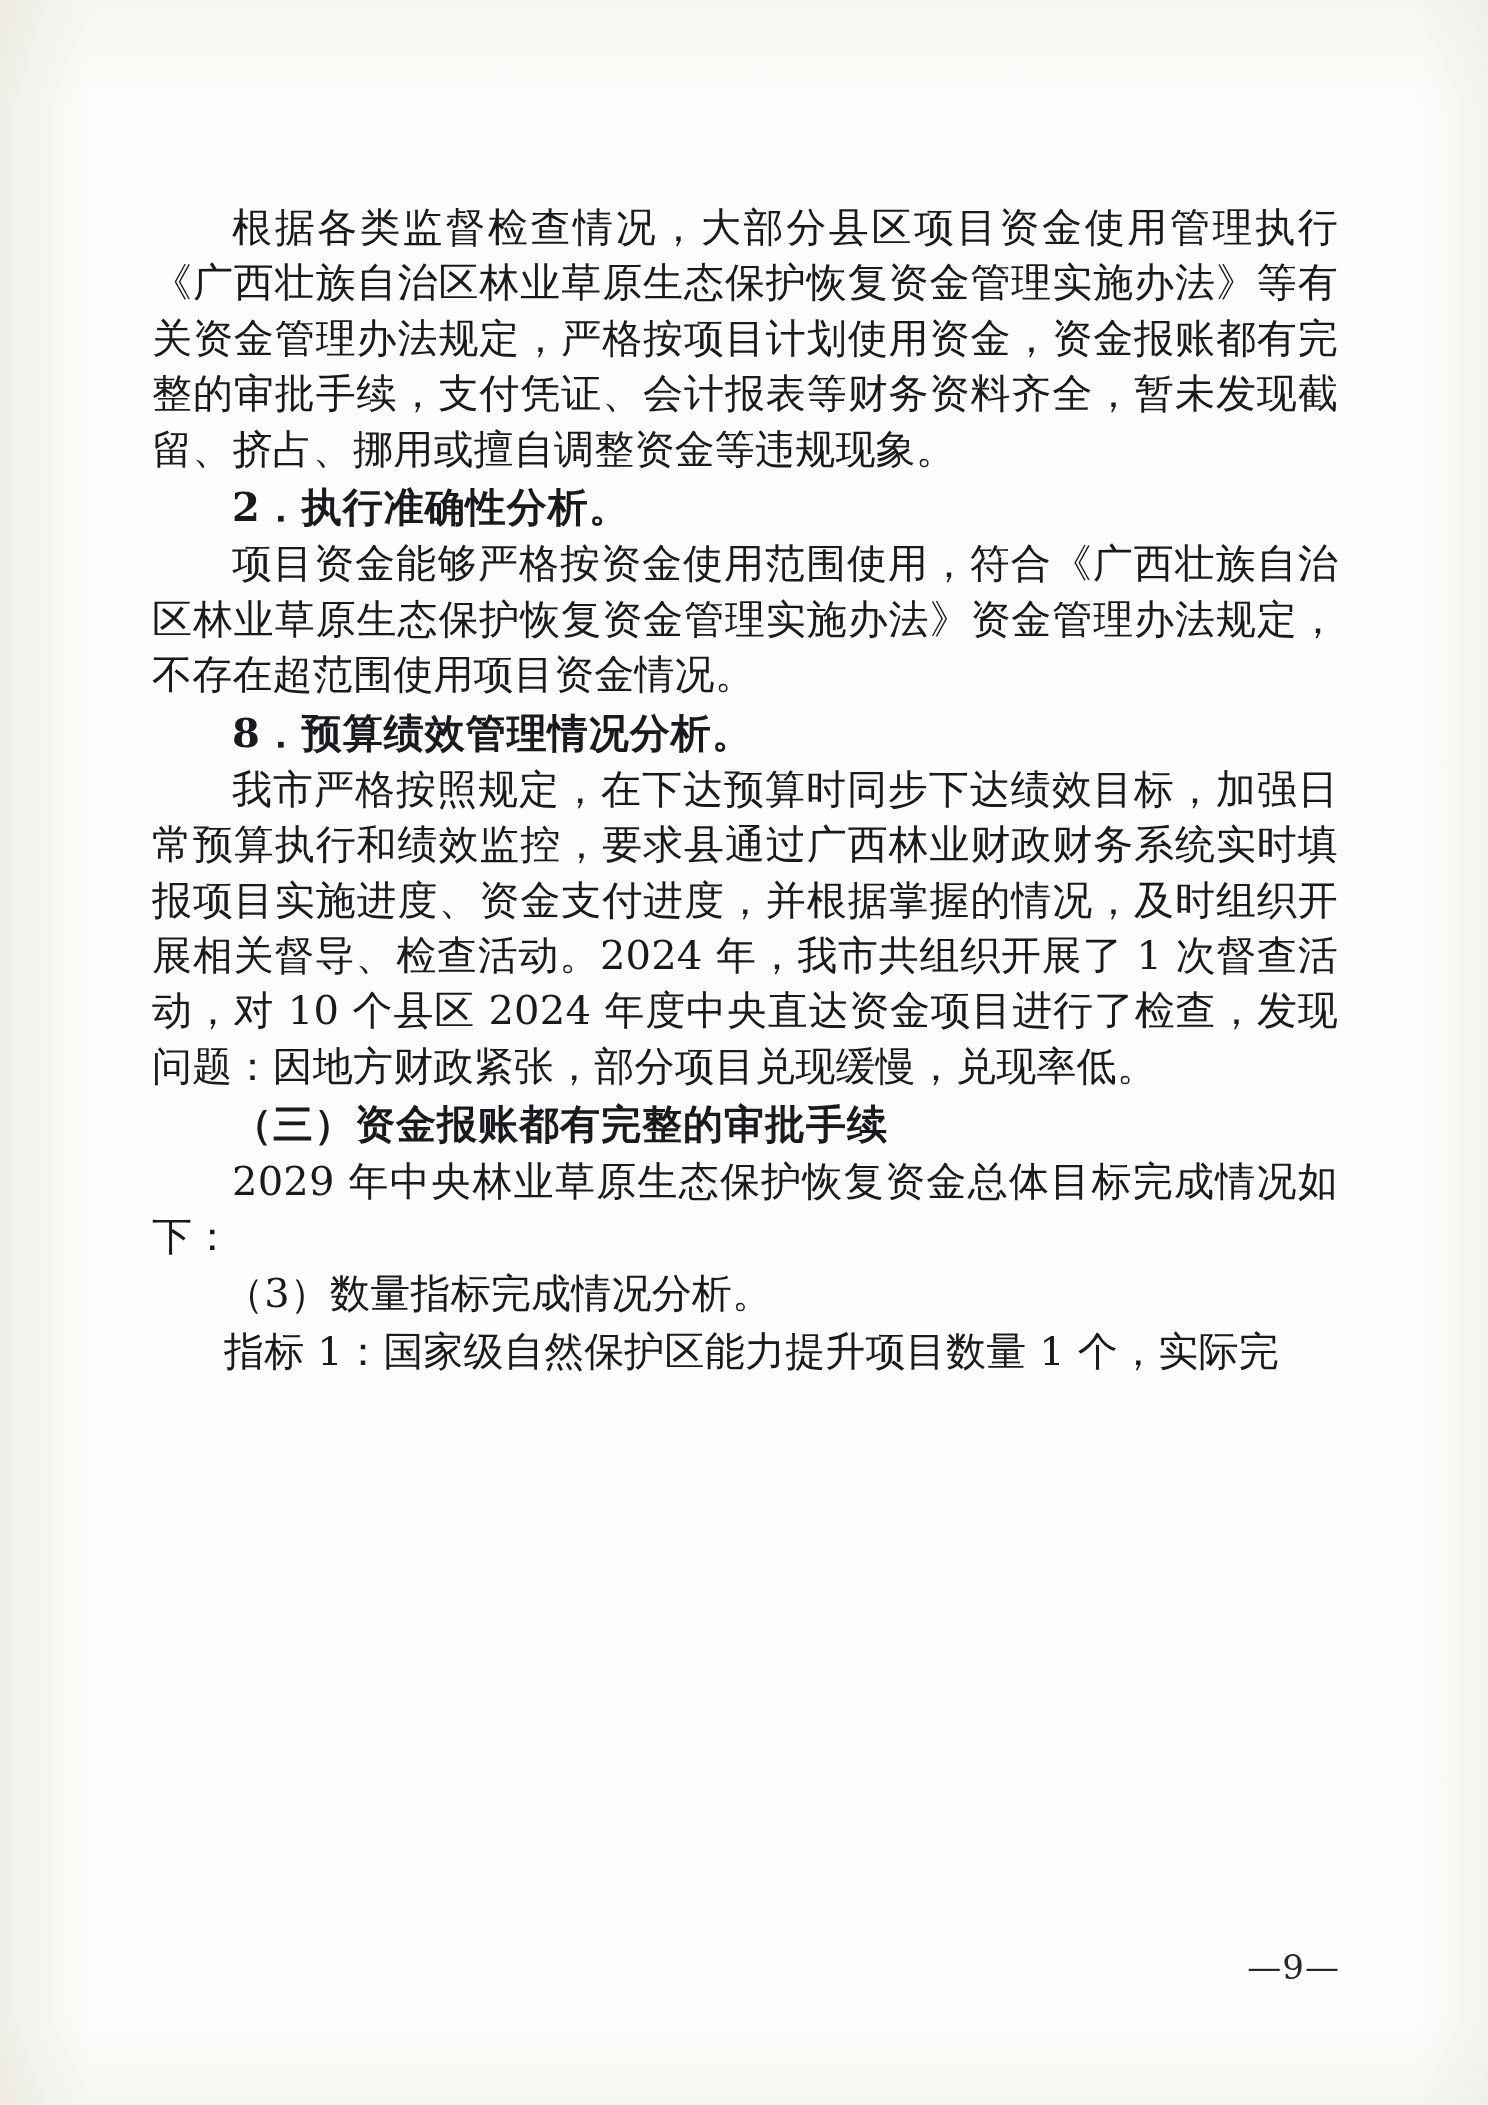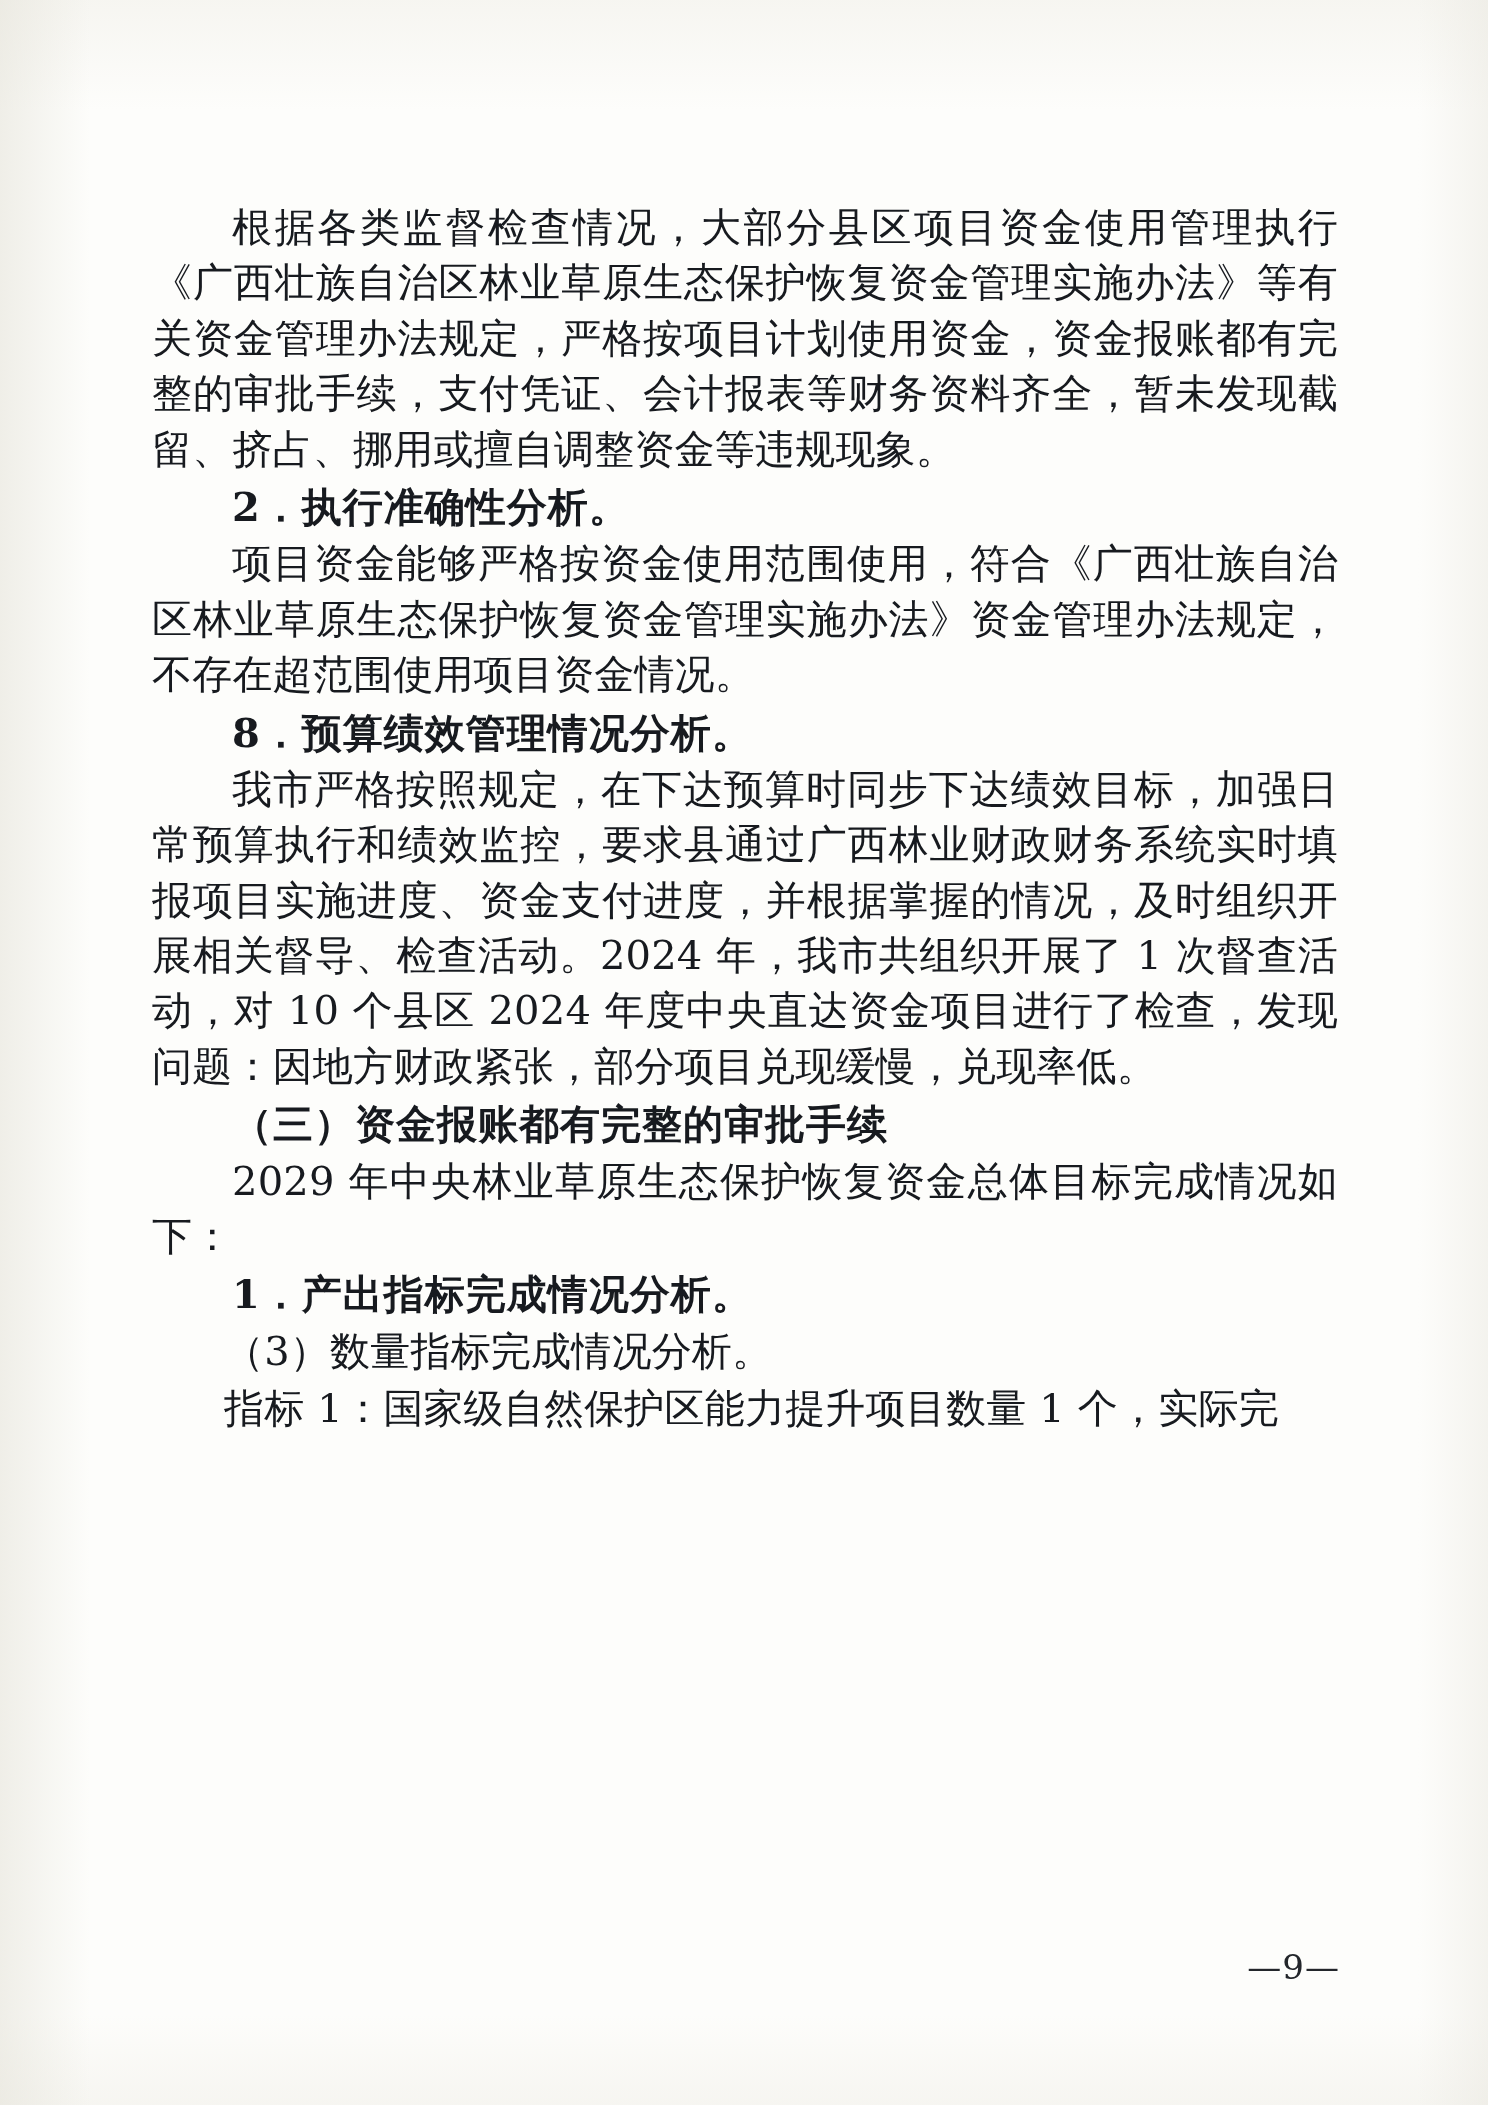--- a/index.html
+++ b/index.html
@@ -71,19 +71,18 @@
   <div class="scan-tint"></div>
 
   <div class="content">
     <p class="indent">根据各类监督检查情况，大部分县区项目资金使用管理执行《广西壮族自治区林业草原生态保护恢复资金管理实施办法》等有关资金管理办法规定，严格按项目计划使用资金，资金报账都有完整的审批手续，支付凭证、会计报表等财务资料齐全，暂未发现截留、挤占、挪用或擅自调整资金等违规现象。</p>
     <p class="heading">2．执行准确性分析。</p>
     <p class="indent">项目资金能够严格按资金使用范围使用，符合《广西壮族自治区林业草原生态保护恢复资金管理实施办法》资金管理办法规定，不存在超范围使用项目资金情况。</p>
     <p class="heading">8．预算绩效管理情况分析。</p>
     <p class="indent">我市严格按照规定，在下达预算时同步下达绩效目标，加强日常预算执行和绩效监控，要求县通过广西林业财政财务系统实时填报项目实施进度、资金支付进度，并根据掌握的情况，及时组织开展相关督导、检查活动。2024 年，我市共组织开展了 1 次督查活动，对 10 个县区 2024 年度中央直达资金项目进行了检查，发现问题：因地方财政紧张，部分项目兑现缓慢，兑现率低。</p>
     <p class="heading">（三）资金报账都有完整的审批手续</p>
     <p class="indent">2029 年中央林业草原生态保护恢复资金总体目标完成情况如下：</p>
-    <p class="heading">1．产出指标完成情况分析。</p>
     <p class="sub">（3）数量指标完成情况分析。</p>
     <p class="sub">指标 1：国家级自然保护区能力提升项目数量 1 个，实际完</p>
   </div>
 
   <div class="page-number">—9—</div>
 </div>
 
 </body></html>

